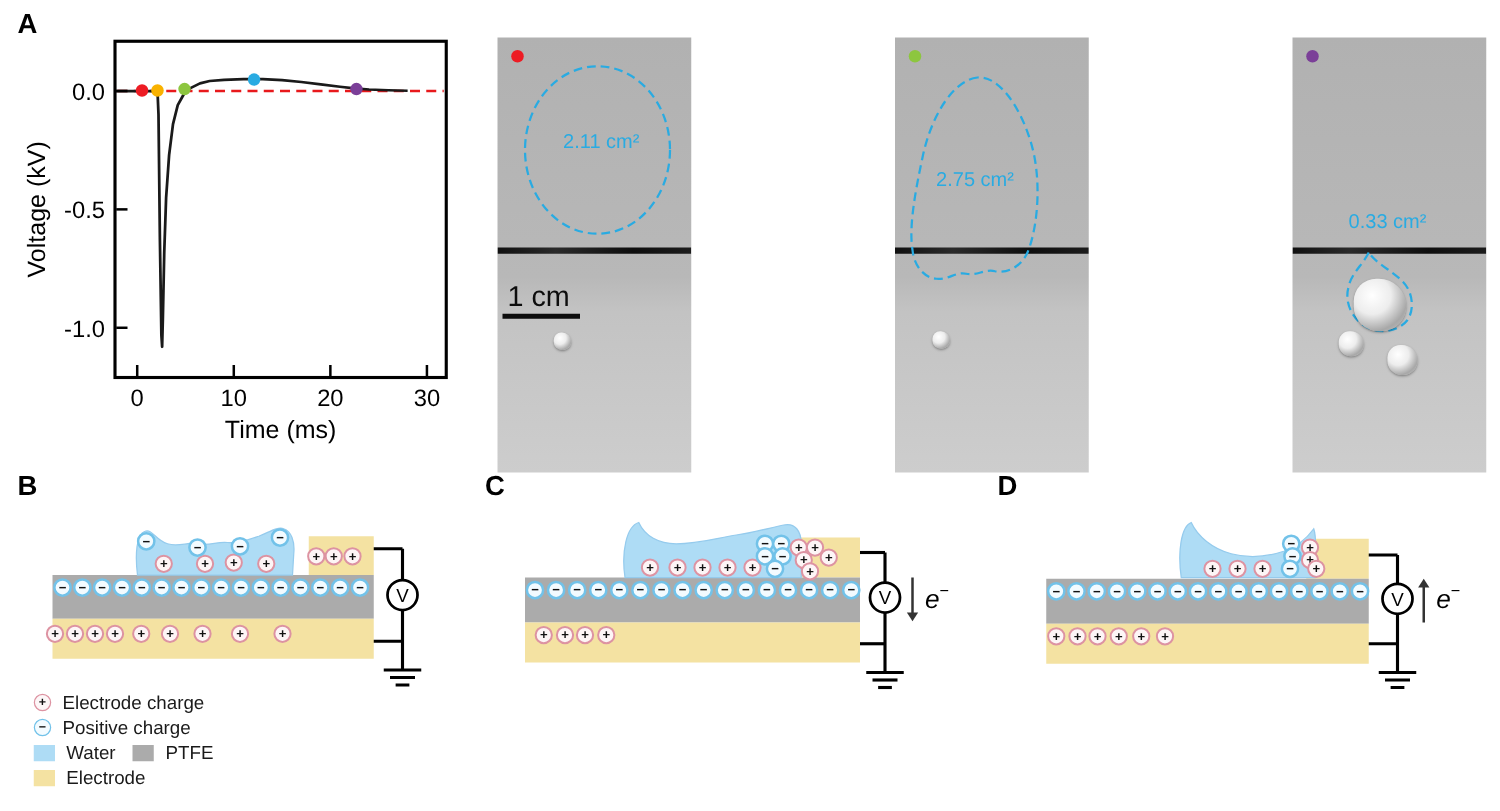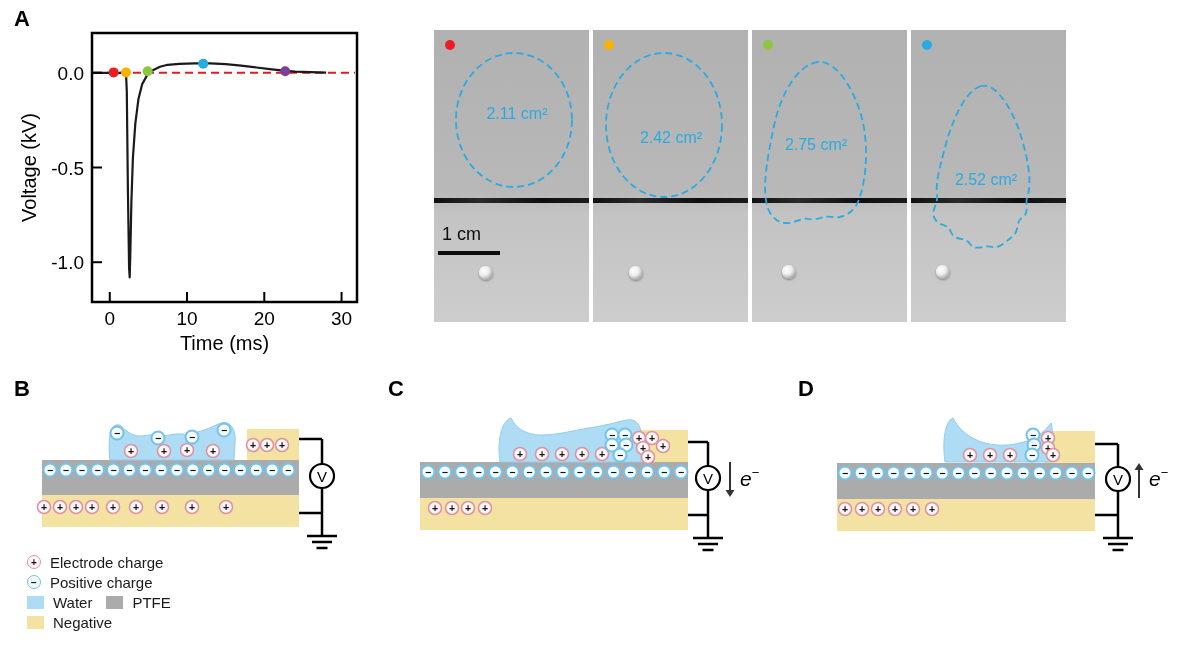--- a/index.html
+++ b/index.html
@@ -1,29 +1,29 @@
 <!DOCTYPE html>
 <html><head>
 <meta charset="utf-8">
 <style>
   html,body{margin:0;padding:0;background:#ffffff;}
   body{width:1200px;height:649px;position:relative;font-family:"Liberation Sans",sans-serif;overflow:hidden;}
   .abs{position:absolute;}
   .plabel{position:absolute;font-size:22px;font-weight:700;color:#000;}
   
   #photos{position:absolute;left:398px;top:30px;width:795px;height:280px;}
-  .frame{position:absolute;top:0;width:155px;height:292px;overflow:hidden;
-         background:linear-gradient(180deg,#b1b1b1 0%,#b8b8b8 55%,#c3c3c3 63%,#cdcdcd 100%);margin-left:36px;}
+  .frame{position:absolute;top:0;width:155px;height:348px;overflow:hidden;
+         background:linear-gradient(180deg,#b1b1b1 0%,#b8b8b8 55%,#c3c3c3 63%,#cdcdcd 100%);}
   .hline{position:absolute;left:0;top:168px;width:100%;height:5px;background:linear-gradient(90deg,#101010 0%,#2a2a2a 30%,#0e0e0e 70%,#1c1c1c 100%);}
   .fdot{position:absolute;width:10px;height:10px;border-radius:50%;}
   .arealabel{position:absolute;font-size:16px;transform:translate(-50%,-50%);white-space:nowrap;}
   .droplet{position:absolute;border-radius:45% 55% 50% 50%;
            background:radial-gradient(circle at 35% 32%,#ffffff 0%,#ededed 38%,#a8a8a8 72%,#c4c4c4 100%);
            box-shadow:0 1px 2px rgba(0,0,0,0.35);}
-  .scaletext{position:absolute;font-size:18px;color:#0d0d0d;}
+  .scaletext{position:absolute;font-size:23px;color:#0d0d0d;}
   .scalebar{position:absolute;background:#0d0d0d;}
   .fsvg{position:absolute;left:0;top:0;}
   
   #legend{position:absolute;left:27px;top:552px;font-size:15px;color:#1a1a1a;}
   .lrow{display:flex;align-items:center;height:20px;}
   .chg{width:12px;height:12px;border-radius:50%;display:inline-flex;align-items:center;justify-content:center;
        font-size:10px;font-weight:700;color:#111;margin-right:9px;flex:0 0 auto;background:#fdf7f8;}
   .chg.plus{border:1.6px solid #dd93a2;}
   .chg.minus{border:1.6px solid #72c2e9;background:#f3fbff;}
   .sw{width:17px;height:13px;display:inline-block;margin-right:9px;flex:0 0 auto;}
@@ -70,46 +70,39 @@
       <div class="hline"></div>
       <div class="fdot" style="left: 11px; top: 10px; background: rgb(237, 28, 36);"></div>
       <svg class="fsvg" width="155" height="280">
         <ellipse cx="80" cy="90" rx="58" ry="67" fill="none" stroke="#29abe2" stroke-width="1.8" stroke-dasharray="7 4"></ellipse>
       </svg>
       <div class="droplet" style="left: 45px; top: 236px; width: 14px; height: 14px;"></div>
       <div class="arealabel" style="left: 83px; top: 84px; color: rgb(41, 171, 226);">2.11 cm²</div>
       <div class="scaletext" style="left: 8px; top: 194px;">1 cm</div>
       <div class="scalebar" style="left: 4px; top: 221px; width: 62px; height: 4px;"></div>
     </div>
-    <div class="frame" style="left: 159px;">
-      <div class="hline"></div>
-      <div class="fdot" style="left: 11px; top: 10px; background: rgb(249, 178, 0);"></div>
-      <svg class="fsvg" width="155" height="280">
-        <ellipse cx="71" cy="95" rx="58" ry="72" fill="none" stroke="#29abe2" stroke-width="1.8" stroke-dasharray="7 4"></ellipse>
-      </svg>
-      <div class="droplet" style="left: 36px; top: 236px; width: 14px; height: 14px;"></div>
-      <div class="arealabel" style="left: 78px; top: 108px; color: rgb(41, 171, 226);">2.42 cm²</div>
-    </div>
     <div class="frame" style="left: 318px; text-align: center;">
       <div class="hline"></div>
       <div class="fdot" style="left: 11px; top: 10px; background: rgb(141, 198, 63);"></div>
       <svg class="fsvg" width="155" height="280">
         <path d="M66,32 C47,34 29,62 22,96 C16,124 11,152 14,170 C15,181 22,192 33,193 C43,194 49,187 57,189 C65,191 72,185 80,187 C90,189 101,183 106,172 C112,158 117,128 112,98 C107,68 87,30 66,32 Z" fill="none" stroke="#29abe2" stroke-width="1.8" stroke-dasharray="7 4"></path>
       </svg>
       <div class="droplet" style="left: 30px; top: 235px; width: 14px; height: 14px;"></div>
       <div class="arealabel" style="left: 64px; top: 115px; color: rgb(41, 171, 226);">2.75 cm²</div>
     </div>
-    <div class="frame" style="left: 477px;">
+    <div class="frame" style="left: 636px;">
       <div class="hline"></div>
-      <div class="fdot" style="left: 11px; top: 10px; background: rgb(41, 171, 226);"></div>
+      <div class="fdot" style="left: 11px; top: 10px; background: rgb(123, 63, 152);"></div>
       <svg class="fsvg" width="155" height="280">
-        <path d="M70,56 C56,60 44,84 36,110 C31,130 24,150 26,166 C27,175 19,181 24,189 C28,197 37,193 40,202 C44,212 54,206 59,214 C65,222 74,214 81,217 C89,219 95,211 101,207 C109,201 104,191 112,187 C119,183 113,172 117,165 C121,148 116,126 110,106 C102,80 85,52 70,56 Z" fill="none" stroke="#29abe2" stroke-width="1.8" stroke-dasharray="7 4"></path>
+        <path d="M61,172 C56,182 47,189 45,199 C41,212 48,226 60,232 C72,238 86,234 92,226 C98,217 96,203 88,195 C80,187 66,180 61,172 Z" fill="none" stroke="#29abe2" stroke-width="1.8" stroke-dasharray="7 4"></path>
       </svg>
-      <div class="droplet" style="left: 25px; top: 235px; width: 14px; height: 14px;"></div>
-      <div class="arealabel" style="left: 75px; top: 150px; color: rgb(41, 171, 226);">2.52 cm²</div>
+      <div class="droplet" style="left: 49px; top: 193px; width: 42px; height: 42px;"></div>
+      <div class="droplet" style="left: 37px; top: 235px; width: 20px; height: 20px;"></div>
+      <div class="droplet" style="left: 76px; top: 246px; width: 24px; height: 24px;"></div>
+      <div class="arealabel" style="left: 76px; top: 148px; color: rgb(41, 171, 226);">0.33 cm²</div>
     </div>
   </div>
 
 <div id="schematics">
     <div class="abs" style="left: 10px; top: 400px; width: 395px; height: 200px;"><svg width="395" height="200">
         <line x1="312" y1="39" x2="312" y2="136" stroke="#000000" stroke-width="2.5"></line>
         <line x1="287" y1="39" x2="312" y2="39" stroke="#000000" stroke-width="2.5"></line>
         <line x1="287" y1="113" x2="312" y2="113" stroke="#000000" stroke-width="2.5"></line>
         <line x1="297" y1="136" x2="327" y2="136" stroke="#000000" stroke-width="2.5"></line>
         <line x1="302" y1="142" x2="322" y2="142" stroke="#000000" stroke-width="2.5"></line>
@@ -372,15 +365,15 @@
   </div>
   <div class="lrow">
     <span class="sw" id="sw-water" style="background: rgb(174, 220, 245);"></span>
     <span>Water</span>
     <span class="gap"></span>
     <span class="sw" id="sw-ptfe" style="background: rgb(171, 171, 171);"></span>
     <span>PTFE</span>
   </div>
   <div class="lrow">
     <span class="sw" id="sw-electrode" style="background: rgb(244, 226, 162);"></span>
-    <span>Negative</span>
+    <span>Electrode</span>
   </div>
 </div>
 
 </body></html>

